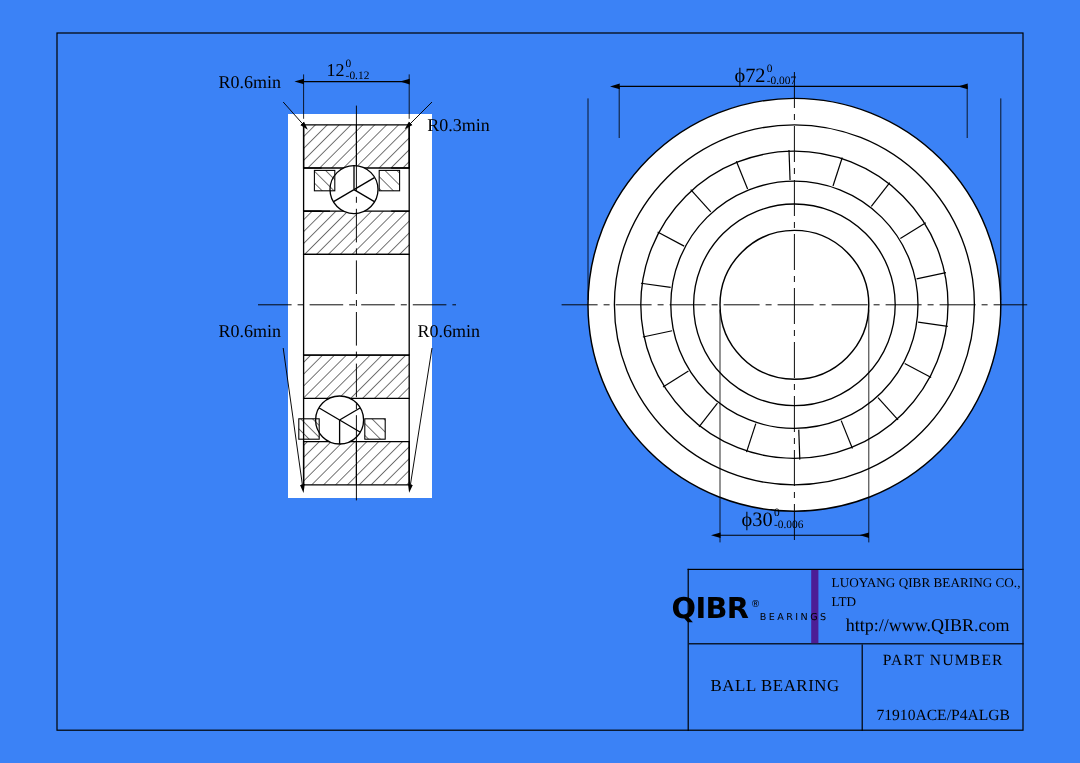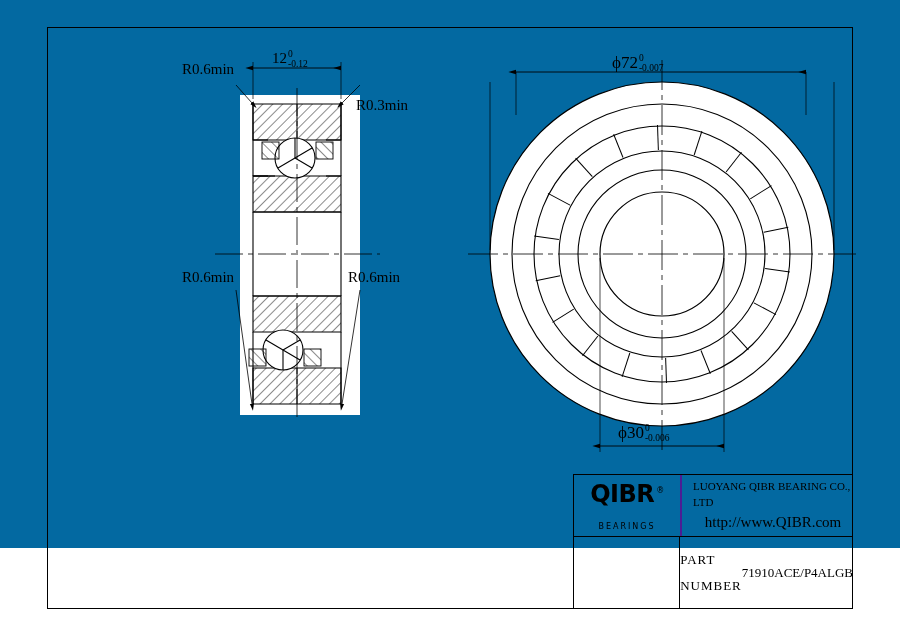--- a/index.html
+++ b/index.html
@@ -5,22 +5,22 @@
   html,body{margin:0;padding:0;}
   body{
     width:900px;height:636px;
     background:#ffffff;
     font-family:"Liberation Serif", serif;
     color:#000;
     overflow:hidden;
   }
   #sheet{
     position:relative;
-    width:900px;height:548px;
-    background:#0369a1;
+    width:900px;height:636px;
+    background:#3b82f6;
   }
   .border-outer{
     position:absolute;
     left:47px;top:27px;
     width:806px;height:582px;
     border:1px solid #000;
     box-sizing:border-box;
   }
   svg.draw{position:absolute;left:0;top:0;width:900px;height:636px;}
   .lbl{
@@ -52,23 +52,23 @@
     position:relative;
     height:62px;
     border-bottom:1px solid #000;
     box-sizing:border-box;
     display:flex;
     align-items:center;
   }
   #tb-logo{
     width:108px;
     height:100%;
-    border-right:2px solid #4c1d95;
-    box-sizing:border-box;
-    display:flex;flex-direction:column;
+    border-right:6px solid #4c1d95;
+    box-sizing:border-box;
+    display:flex;flex-direction:row;
     align-items:center;justify-content:center;
     padding-top:2px;
   }
   .logo-main{
     font-family:"DejaVu Sans", sans-serif;
     font-weight:bold;
     font-size:24px;
     letter-spacing:-0.5px;
     position:relative;
     line-height:1;
@@ -103,21 +103,21 @@
     border-right:1px solid #000;
     box-sizing:border-box;
     display:flex;flex-direction:column;
     align-items:center;justify-content:center;
     font-size:14px;
     line-height:2;
     letter-spacing:0.5px;
   }
   #tb-part{
     flex:1;
-    display:flex;flex-direction:row;
+    display:flex;flex-direction:column;
     align-items:center;justify-content:space-between;
     font-size:13px;
     line-height:2;
   }
   #tb-part .pn-head{letter-spacing:1px;}
 </style>
 </head>
 <body>
 
 <div id="sheet">
@@ -293,20 +293,21 @@
         <div class="logo-main"><span>QIBR</span><span class="reg">®</span></div>
         <div class="logo-sub">BEARINGS</div>
       </div>
       <div id="tb-company">
         <div class="line1">LUOYANG QIBR BEARING CO., LTD</div>
         <div class="line2">http://www.QIBR.com</div>
       </div>
     </div>
     <div id="tb-bottom">
       <div id="tb-type">
+        <div>BALL BEARING</div>
       </div>
       <div id="tb-part">
         <div class="pn-head">PART  NUMBER</div>
         <div>71910ACE/P4ALGB</div>
       </div>
     </div>
   </div>
 
 </div>
 

